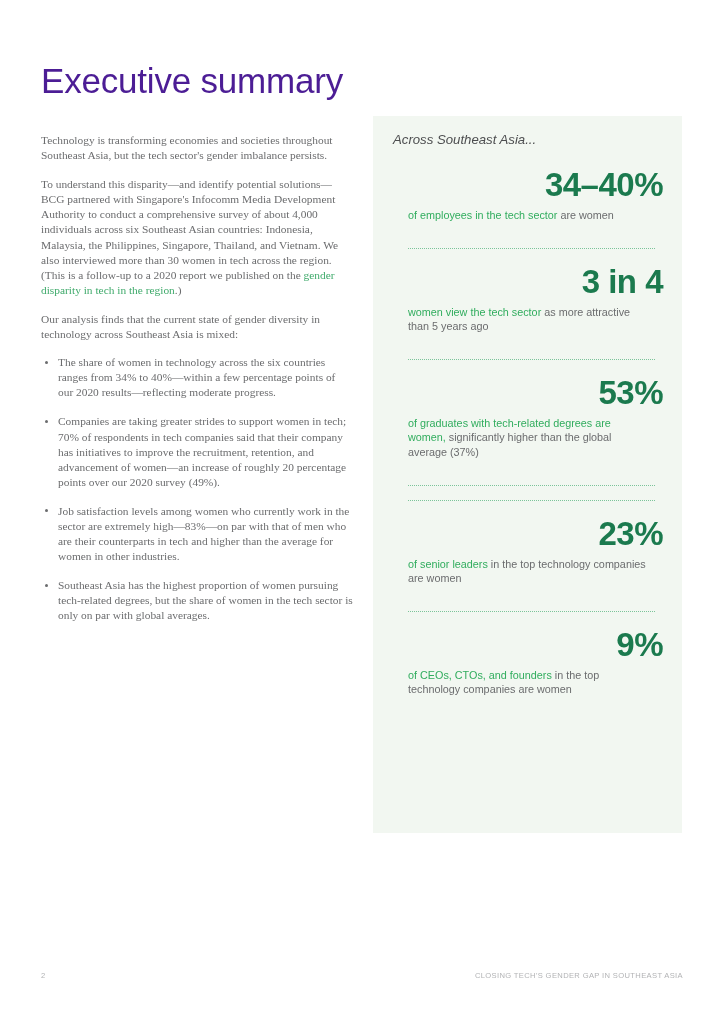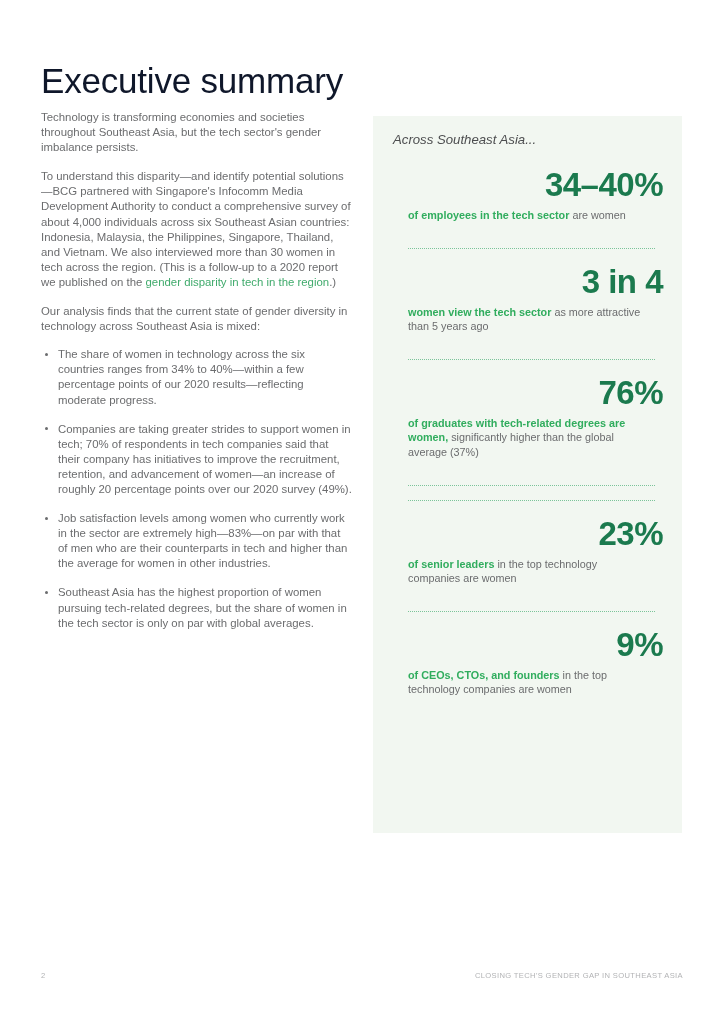--- a/index.html
+++ b/index.html
@@ -22,33 +22,34 @@
   }
 
   
   .page-title {
     position: absolute;
     left: 41px;
     top: 36px;
     font-size: 35px;
     line-height: 44px;
     font-weight: 400;
-    color: #0f172a;
+    color: #4c1d95;
     letter-spacing: -0.2px;
   }
 
   
   .left-col {
     position: absolute;
     left: 41px;
-    top: 110px;
+    top: 133px;
     width: 312px;
     font-size: 11.4px;
     line-height: 15.1px;
     color: #6b6c6e;
+    font-family: Liberation Serif, serif;
   }
   .left-col p {
     margin: 0 0 14px 0;
   }
   .left-col p.tight {
     margin-bottom: 13px;
   }
   .inline-link {
     color: #3faa6b;
     text-decoration: none;
@@ -116,21 +117,21 @@
     text-align: right;
   }
   .stat .caption {
     font-size: 10.8px;
     line-height: 14.6px;
     color: #6b6c6e;
     max-width: 240px;
   }
   .stat .caption b {
     color: #31ad5e;
-    font-weight: 700;
+    font-weight: 400;
   }
   .divider {
     height: 0;
     border-top: 1px dotted #7cc49a;
     margin: 12px 0 14px 0;
     width: 247px;
   }
 
   
   .footer-page {
@@ -183,21 +184,21 @@
       </div>
       <div class="divider"></div>
 
       <div class="stat">
         <div class="figure">3 in 4</div>
         <div class="caption"><b>women view the tech sector</b><span> as more attractive than 5 years ago</span></div>
       </div>
       <div class="divider"></div>
 
       <div class="stat">
-        <div class="figure">76%</div>
+        <div class="figure">53%</div>
         <div class="caption"><b>of graduates with tech-related degrees are women,</b><span> significantly higher than the global average (37%)</span></div>
       </div>
       <div class="divider"></div>
 
       <div class="divider"></div>
 
       <div class="stat">
         <div class="figure">23%</div>
         <div class="caption"><b>of senior leaders</b><span> in the top technology companies are women</span></div>
       </div>

